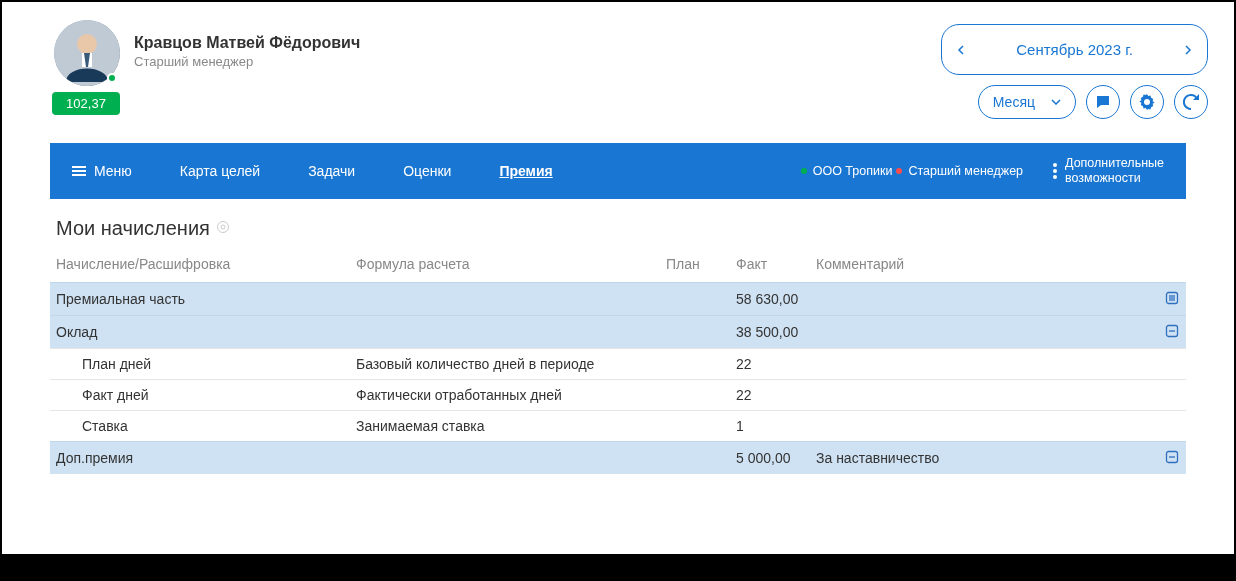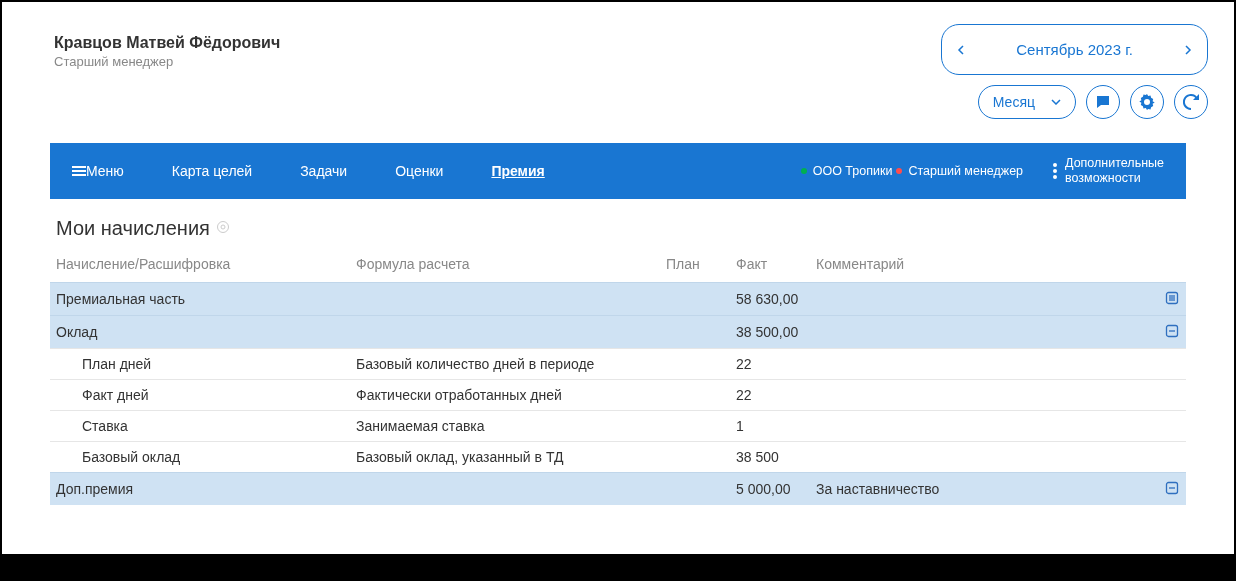--- a/index.html
+++ b/index.html
@@ -22,21 +22,21 @@
   .period-nav { display: flex; align-items: center; border: 1px solid #1976d2; border-radius: 18px; color: #1976d2; height: 51px; padding: 0 4px; }
   .period-nav .arrow { width: 30px; height: 30px; display: flex; align-items: center; justify-content: center; cursor: pointer; font-size: 14px; }
   .period-nav .period-text { padding: 0 40px; font-size: 15px; }
   .control-row { display: flex; align-items: center; gap: 10px; }
   .month-select { display: flex; align-items: center; border: 1px solid #1976d2; border-radius: 18px; color: #1976d2; height: 34px; padding: 0 14px; cursor: pointer; font-size: 14px; gap: 16px; }
   .icon-btn { width: 34px; height: 34px; border: 1px solid #1976d2; border-radius: 50%; display: flex; align-items: center; justify-content: center; color: #1976d2; cursor: pointer; }
   .icon-btn svg { width: 16px; height: 16px; }
 
   
   .navbar { background: #1976d2; margin: 18px 48px 0 48px; height: 56px; display: flex; align-items: center; color: #fff; font-size: 14px; padding: 0 22px; }
-  .nav-menu { display: flex; align-items: center; padding-right: 24px; cursor: pointer; }
+  .nav-menu { display: flex; align-items: center; gap: 8px; padding-right: 24px; cursor: pointer; }
   .nav-menu .ham { display: flex; flex-direction: column; gap: 2px; }
   .nav-menu .ham span { width: 14px; height: 2px; background: #fff; }
   .nav-tabs { display: flex; align-items: center; }
   .nav-tabs .tab { padding: 0 24px; cursor: pointer; }
   .nav-tabs .tab.active { font-weight: bold; text-decoration: underline; text-align: center; }
   .nav-spacer { flex: 1; }
   .context-col { display: flex; flex-direction: row; gap: 4px; font-size: 12.5px; padding-right: 30px; }
   .context-line { display: flex; align-items: center; gap: 6px; }
   .dot { width: 6px; height: 6px; border-radius: 50%; }
   .extras { display: flex; align-items: center; gap: 8px; font-size: 12.5px; cursor: pointer; }
@@ -61,20 +61,35 @@
   .col-formula { width: 310px; }
   .col-plan { width: 70px; }
   .col-fact { width: 80px; }
 </style>
 </head>
 <body>
 
 <div class="app">
   <div class="header">
     <div class="profile">
+      <div style="display:flex;flex-direction:column;align-items:center;">
+        <div class="avatar-wrap">
+          <div class="avatar">
+            <svg viewBox="0 0 66 66">
+                <circle cx="33" cy="33" r="33" fill="#bfcad4"></circle>
+                <circle cx="33" cy="24" r="10" fill="#e8c8a8"></circle>
+                <path d="M12 62 C12 44, 54 44, 54 62 Z" fill="#1a3a5a"></path>
+                <rect x="28" y="33" width="10" height="14" fill="#fff"></rect>
+                <path d="M30 33 L36 33 L34 47 L32 47 Z" fill="#3a5a7a"></path>
+              </svg>
+          </div>
+          <div class="presence-dot"></div>
+        </div>
+        <div class="score-badge">102,37</div>
+      </div>
       <div class="profile-info">
         <div class="person-name">Кравцов Матвей Фёдорович</div>
         <div class="person-role">Старший менеджер</div>
       </div>
     </div>
     <div class="header-controls">
       <div class="period-nav">
         <div class="arrow">
           <svg viewBox="0 0 10 10" width="10" height="10">
               <path d="M7 1 L3 5 L7 9" stroke="#1976d2" stroke-width="1.5" fill="none"></path>
@@ -220,28 +235,20 @@
             <td class="action-cell"></td>
           </tr>
           <tr>
             <td class="col-name indent">Ставка</td>
             <td class="col-formula">Занимаемая ставка</td>
             <td class="col-plan"></td>
             <td class="col-fact">1</td>
             <td></td>
             <td class="action-cell"></td>
           </tr>
-          <tr>
-            <td class="col-name indent">Базовый оклад</td>
-            <td class="col-formula">Базовый оклад, указанный в ТД</td>
-            <td class="col-plan"></td>
-            <td class="col-fact">38 500</td>
-            <td></td>
-            <td class="action-cell"></td>
-          </tr>
           <tr class="group">
             <td class="col-name">Доп.премия</td>
             <td class="col-formula"></td>
             <td class="col-plan"></td>
             <td class="col-fact">5 000,00</td>
             <td>За наставничество</td>
             <td class="action-cell"><span class="mini-icon">
                 <svg viewBox="0 0 14 14">
                   <rect x="1.5" y="1.5" width="11" height="11" rx="2" fill="none" stroke="#2f6fbf" stroke-width="1.3"></rect>
                   <line x1="4" y1="7" x2="10" y2="7" stroke="#2f6fbf" stroke-width="1.3"></line>

